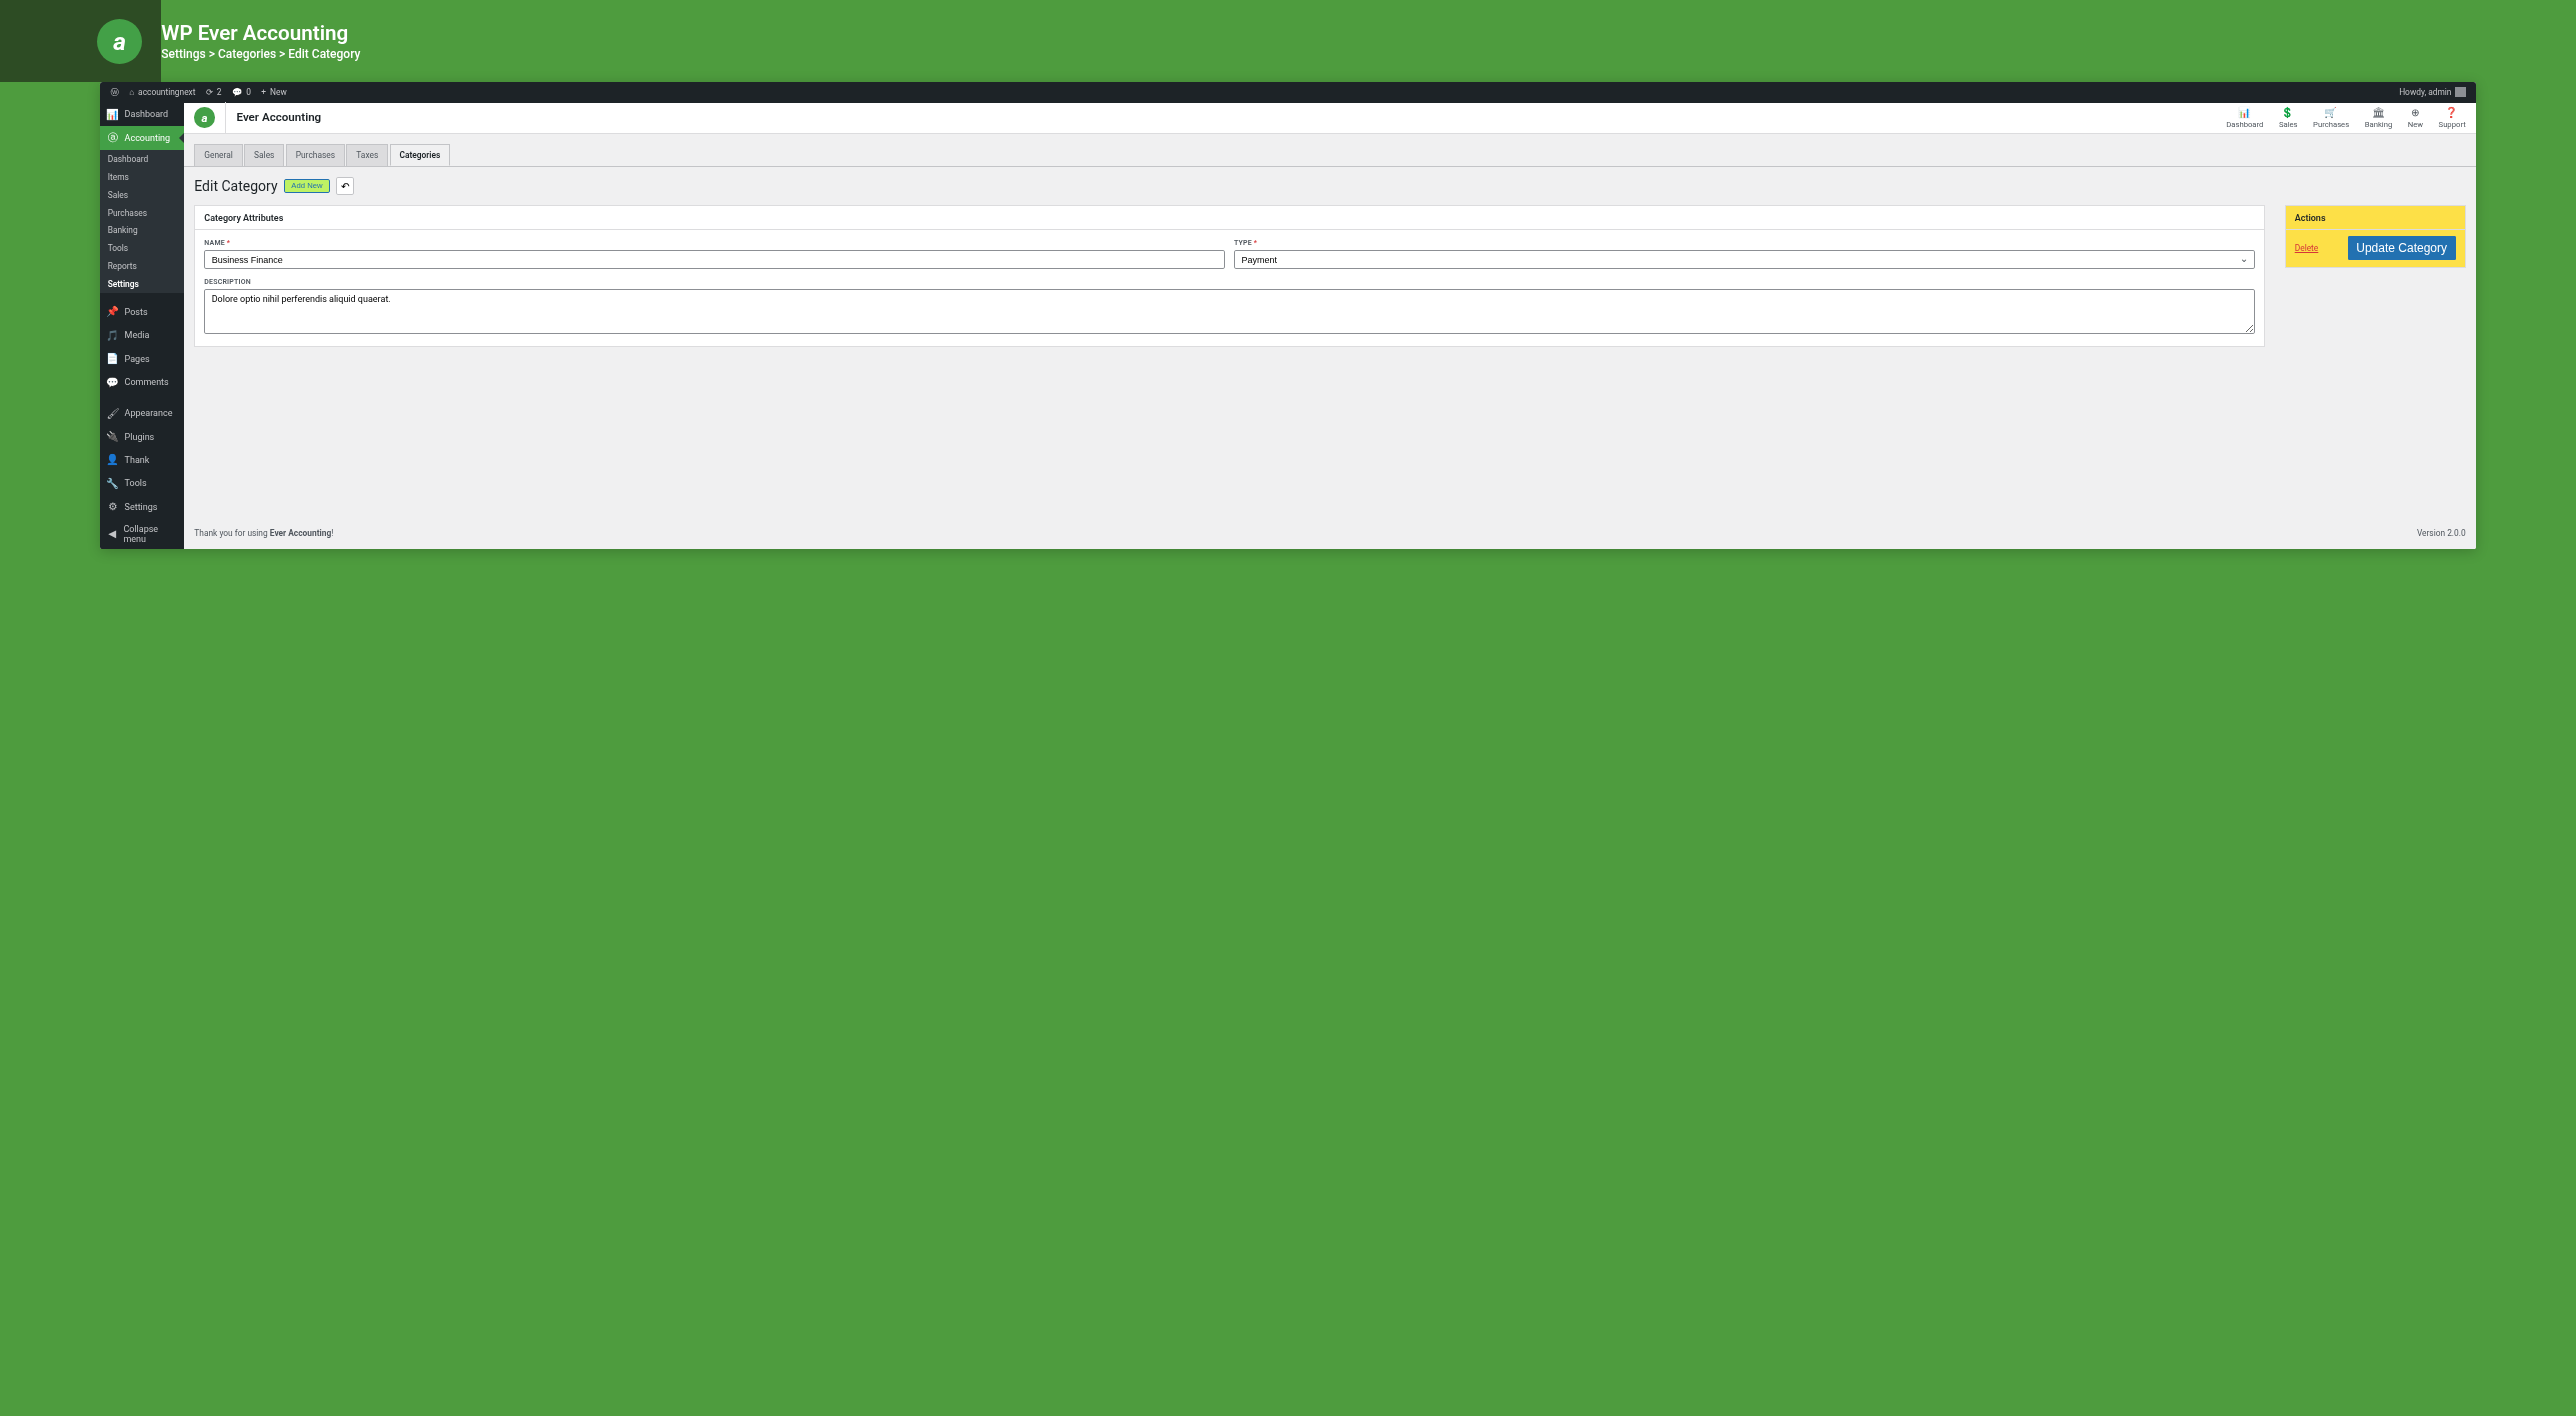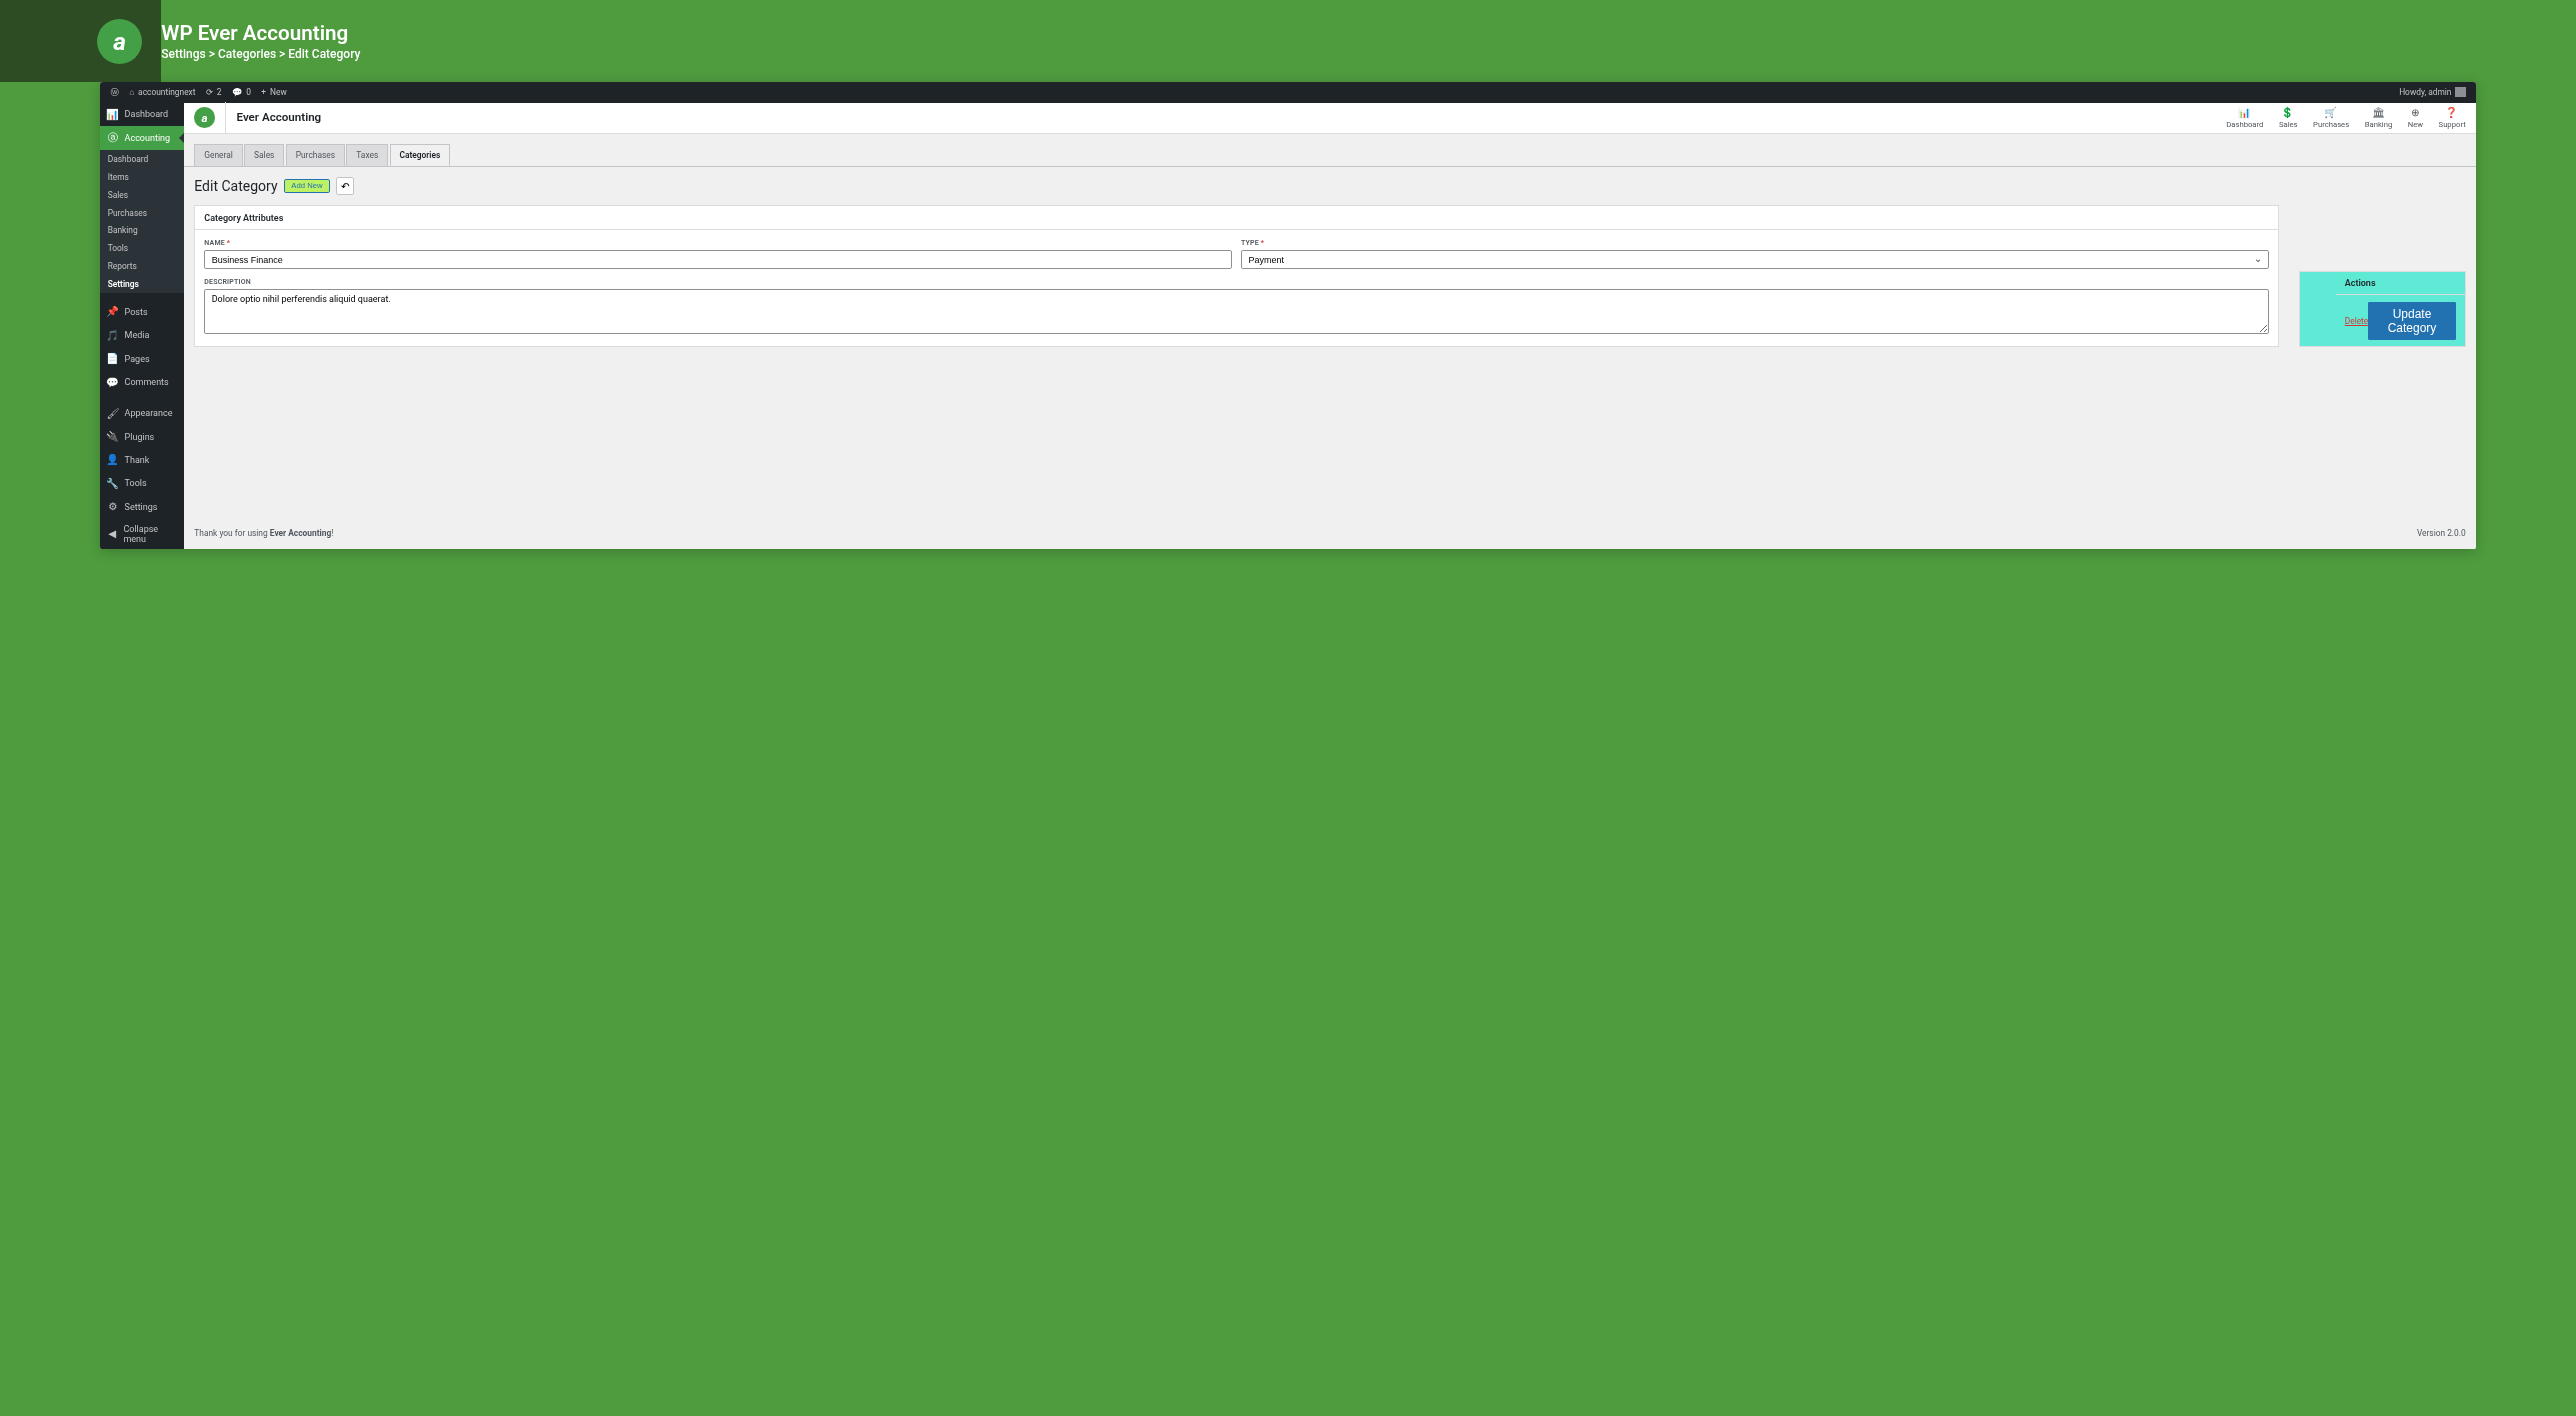--- a/index.html
+++ b/index.html
@@ -44,23 +44,23 @@
 
 .ea-tabs { display: flex; gap: 1.3px; padding: 10.3px 10.3px 0 10.3px; border-bottom: 0.6px solid #c3c4c7; }
 .ea-tab { padding: 5.2px 9px; background: #dcdcde; border: 0.6px solid #c3c4c7; border-bottom: none; font-size: 8.4px; color: #50575e; cursor: pointer; margin-bottom: -0.6px; }
 .ea-tab.active { background: #f0f0f1; border-bottom: 0.6px solid #f0f0f1; color: #1d2327; font-weight: 600; }
 
 .ea-page-head { display: flex; align-items: center; gap: 6.4px; padding: 10.3px; }
 .ea-page-title { font-size: 14px; font-weight: 400; color: #1d2327; }
 .ea-btn-sm { padding: 1.9px 6.4px; border: 0.6px solid #2271b1; border-radius: 1.9px; background: #bef264; color: #2271b1; font-size: 7.7px; cursor: pointer; }
 .ea-back-btn { width: 18px; height: 18px; border: 0.6px solid #c3c4c7; border-radius: 1.9px; background: white; display: flex; align-items: center; justify-content: center; cursor: pointer; font-size: 10.3px; }
 
-.ea-form-area { display: flex; gap: 20px; padding: 0 10.3px 10.3px 10.3px; align-items: flex-end; }
+.ea-form-area { display: flex; gap: 20px; padding: 0 10.3px 10.3px 10.3px; align-items: flex-start; }
 .ea-panel { background: white; border: 0.6px solid #dcdcde; flex: 1; }
-.ea-panel-side { background: #5eead4; border: 0.6px solid #dcdcde; width: 167px; padding-left: 36px; }
+.ea-panel-side { background: #fde047; border: 0.6px solid #dcdcde; width: 181px; }
 .ea-panel-head { padding: 6.4px 9px; border-bottom: 0.6px solid #dcdcde; font-weight: 600; font-size: 9px; color: #1d2327; }
 .ea-panel-body { padding: 9px; }
 .ea-form-row { display: flex; gap: 9px; margin-bottom: 9px; }
 .ea-form-field { flex: 1; }
 .ea-label { font-size: 7px; font-weight: 600; color: #50575e; text-transform: uppercase; display: block; margin-bottom: 2.6px; letter-spacing: 0.2px; }
 .ea-req { color: #d63638; }
 .ea-input { width: 100%; padding: 3.9px 6.4px; border: 0.6px solid #8c8f94; border-radius: 1.9px; font-size: 9px; }
 .ea-select { width: 100%; padding: 3.9px 6.4px; border: 0.6px solid #8c8f94; border-radius: 1.9px; font-size: 9px; background: white; appearance: none; position: relative; }
 .ea-select-wrap { position: relative; }
 .ea-select-wrap::after { content: '⌄'; position: absolute; right: 6.4px; top: 2.6px; pointer-events: none; font-size: 10.3px; color: #50575e; }

